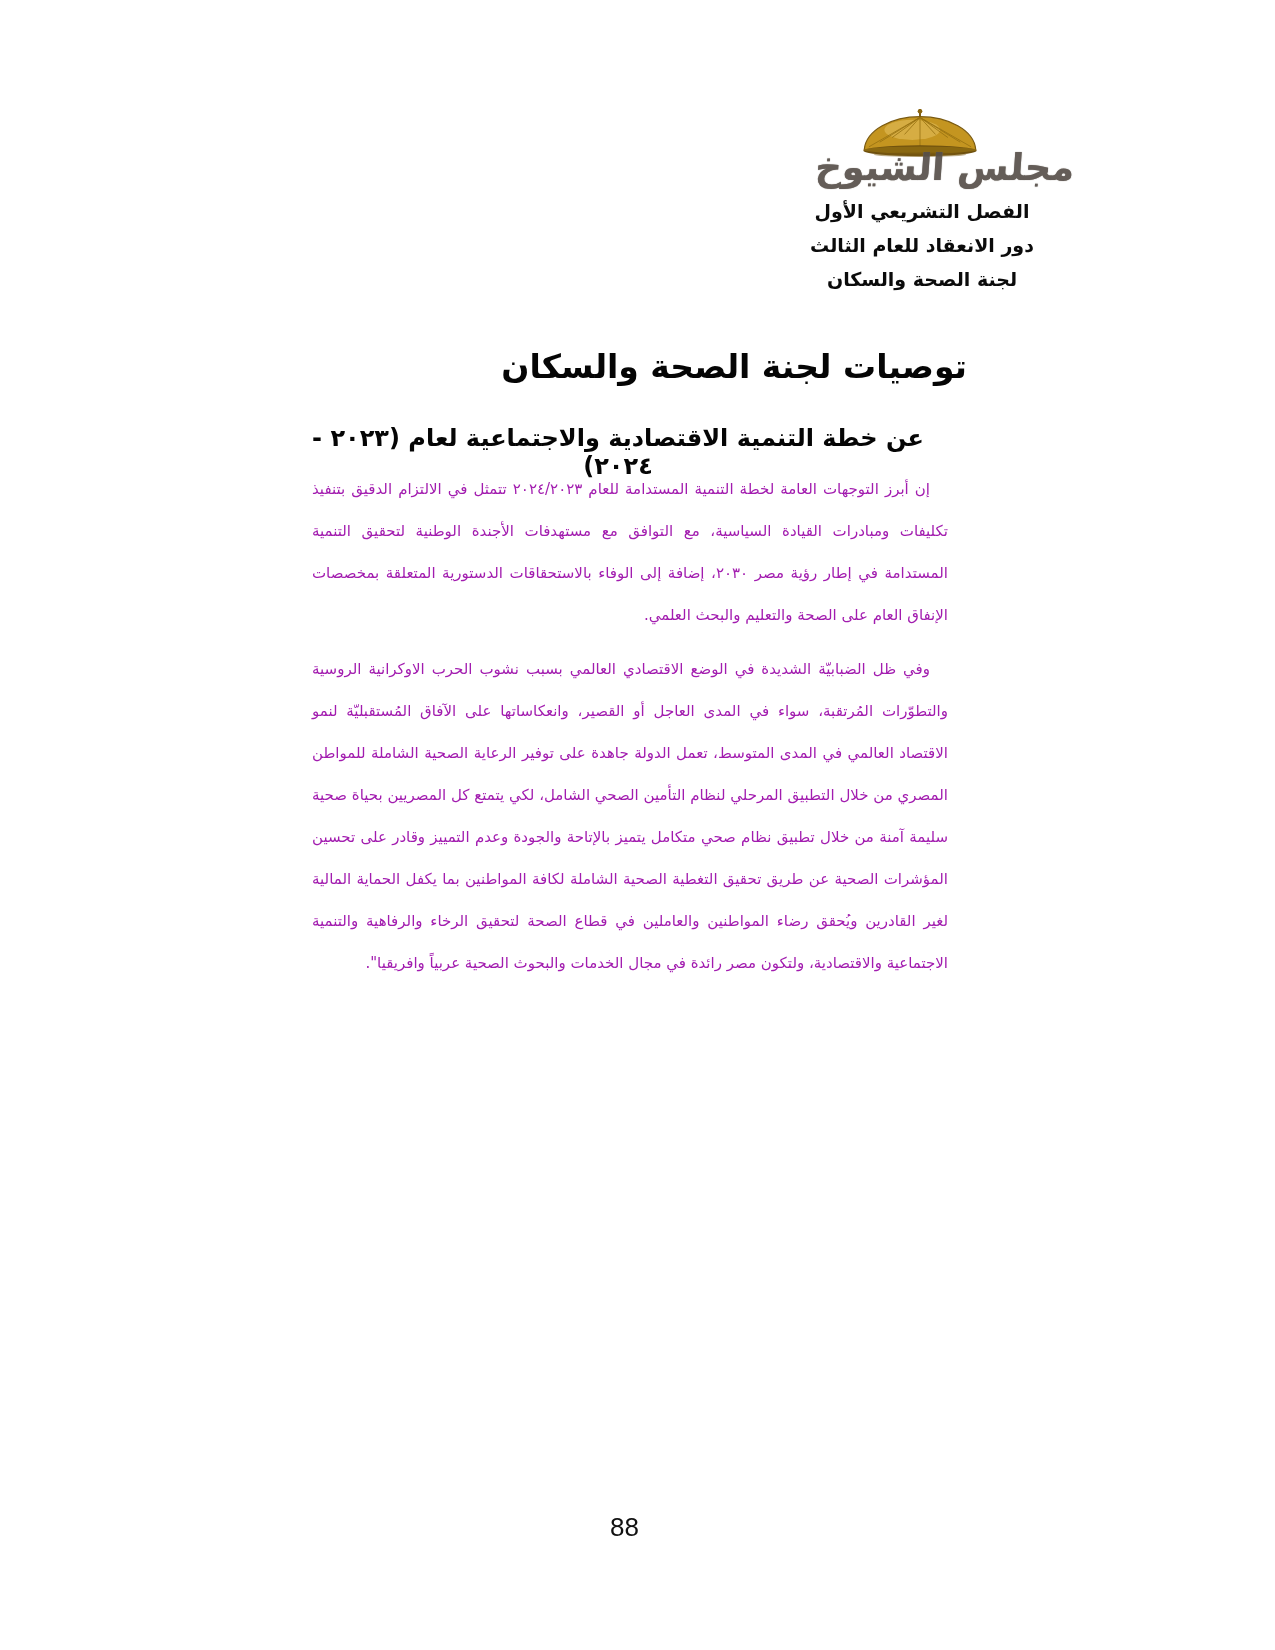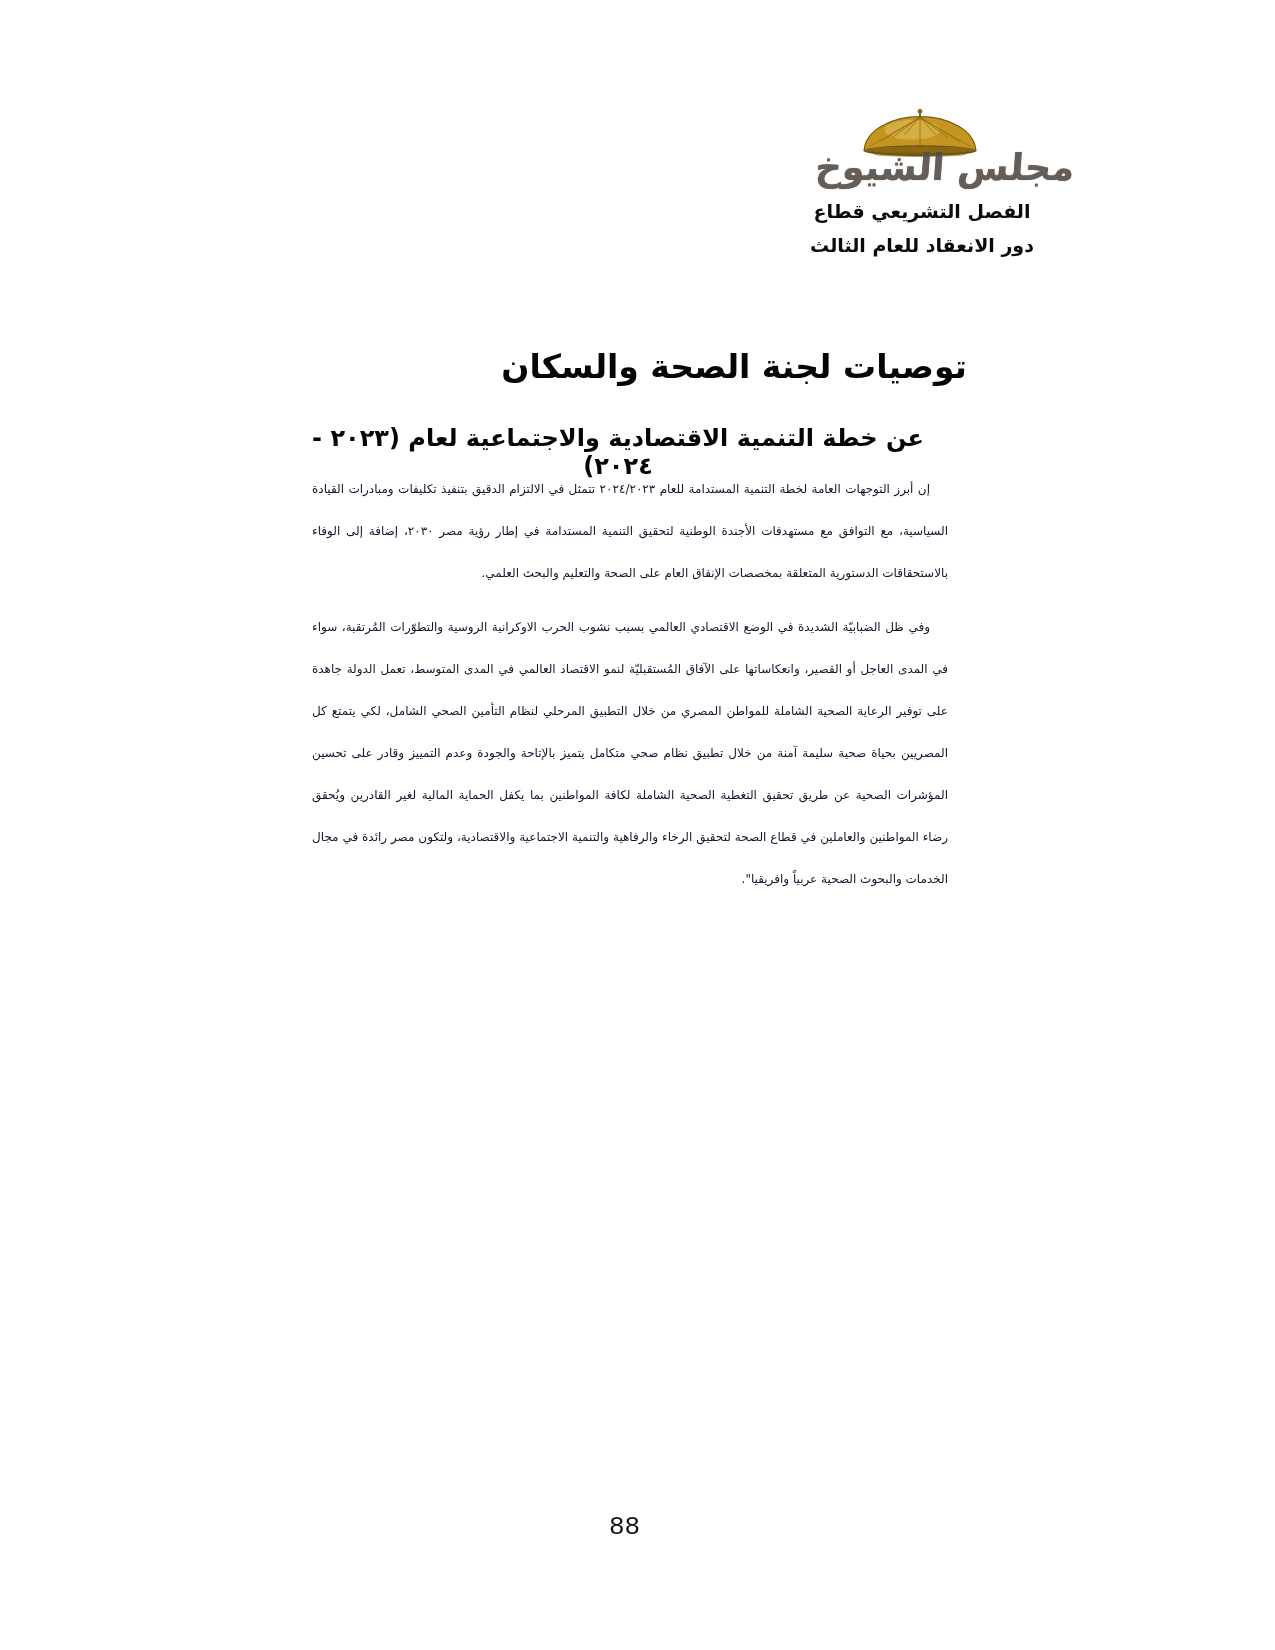--- a/index.html
+++ b/index.html
@@ -73,34 +73,34 @@
     width: 636px;
     direction: rtl;
   }
   .intro-heading {
     font-size: 22px;
     font-weight: bold;
     color: #0a0a0a;
     margin-bottom: 16px;
   }
   .body-block p {
-    font-size: 12px;
+    font-size: 15px;
     line-height: 42px;
     text-align: justify;
     text-indent: 18px;
-    color: #0f172a;
+    color: #a21caf;
     margin-bottom: 12px;
   }
 
   
   .page-number {
     position: absolute; left: 0; top: 1512px;
     width: 1249px;
     text-align: center;
-    font-family: Liberation Mono, monospace;
+    font-family: Liberation Sans, sans-serif;
     font-size: 26px;
     color: #111111;
   }
 </style>
 </head>
 <body>
 
 <div class="page">
 
   <div class="logo-wrap">
@@ -116,22 +116,23 @@
       <path d="M80,12 L14,50 M80,12 L28,44 M80,12 L44,38 M80,12 L60,34 M80,12 L80,52 M80,12 L100,34 M80,12 L116,38 M80,12 L132,44 M80,12 L146,50" stroke="#96700f" stroke-width="1.2" fill="none" opacity="0.85"></path>
 
       <ellipse cx="80" cy="55" rx="73" ry="7" fill="#6e500e"></ellipse>
       <ellipse cx="80" cy="54" rx="73" ry="4.5" fill="#9a7414" opacity="0.65"></ellipse>
       <ellipse cx="80" cy="60" rx="60" ry="3" fill="#7a5a10" opacity="0.5"></ellipse>
     </svg>
   </div>
   <div class="calligraphy">مجلس الشيوخ</div>
 
   <div class="header-lines">
-    <div>الفصل التشريعي قطاع</div>
+    <div>الفصل التشريعي الأول</div>
     <div>دور الانعقاد للعام الثالث</div>
+    <div>لجنة الصحة والسكان</div>
   </div>
 
   <div class="doc-title">توصيات لجنة الصحة والسكان</div>
   <div class="doc-subtitle">عن خطة التنمية الاقتصادية والاجتماعية لعام (٢٠٢٣ - ٢٠٢٤)</div>
 
   <div class="body-block">
     <p>إن أبرز التوجهات العامة لخطة التنمية المستدامة للعام ٢٠٢٤/٢٠٢٣ تتمثل في الالتزام الدقيق بتنفيذ تكليفات ومبادرات القيادة السياسية، مع التوافق مع مستهدفات الأجندة الوطنية لتحقيق التنمية المستدامة في إطار رؤية مصر ٢٠٣٠، إضافة إلى الوفاء بالاستحقاقات الدستورية المتعلقة بمخصصات الإنفاق العام على الصحة والتعليم والبحث العلمي.</p>
     <p>وفي ظل الضبابيّة الشديدة في الوضع الاقتصادي العالمي بسبب نشوب الحرب الاوكرانية الروسية والتطوّرات المُرتقبة، سواء في المدى العاجل أو القصير، وانعكاساتها على الآفاق المُستقبليّة لنمو الاقتصاد العالمي في المدى المتوسط، تعمل الدولة جاهدة على توفير الرعاية الصحية الشاملة للمواطن المصري من خلال التطبيق المرحلي لنظام التأمين الصحي الشامل، لكي يتمتع كل المصريين بحياة صحية سليمة آمنة من خلال تطبيق نظام صحي متكامل يتميز بالإتاحة والجودة وعدم التمييز وقادر على تحسين المؤشرات الصحية عن طريق تحقيق التغطية الصحية الشاملة لكافة المواطنين بما يكفل الحماية المالية لغير القادرين ويُحقق رضاء المواطنين والعاملين في قطاع الصحة لتحقيق الرخاء والرفاهية والتنمية الاجتماعية والاقتصادية، ولتكون مصر رائدة في مجال الخدمات والبحوث الصحية عربياً وافريقيا".</p>
   </div>
 

